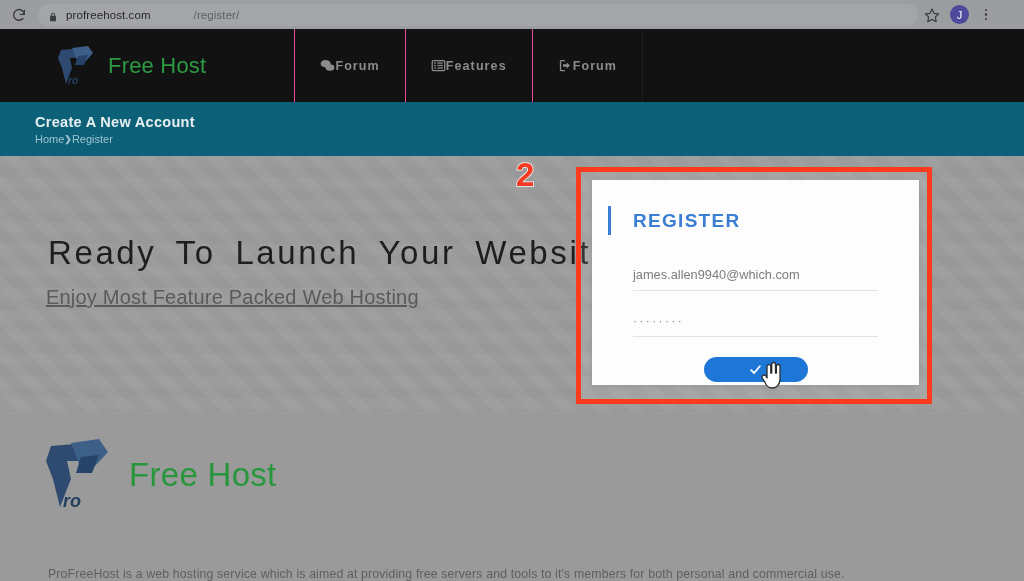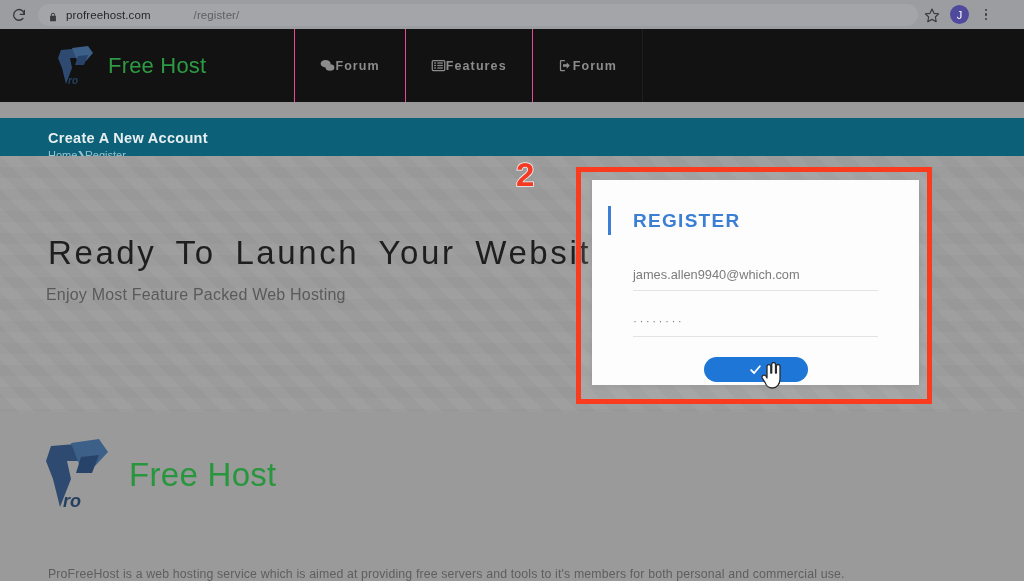--- a/index.html
+++ b/index.html
@@ -126,25 +126,25 @@
     border-left: 1px solid #ec4899;
     position: relative;
     cursor: pointer;
   }
   .nav-item:last-child { border-right: 1px solid #1e1e1e; }
   .nav-icon { width: 15px; height: 15px; flex: 0 0 auto; color: #8c8c8c; display: block; }
 
   
   .page-banner {
     position: absolute;
-    top: 118px; left: 0;
+    top: 102px; left: 0;
     width: 1024px;
     height: 54px;
     background: #0c6179;
-    padding-left: 48px;
+    padding-left: 35px;
     box-sizing: border-box;
     display: flex;
     flex-direction: column;
     justify-content: center;
   }
   .banner-title {
     color: #e7eef0;
     font-size: 14.5px;
     font-weight: bold;
     letter-spacing: .3px;
@@ -176,24 +176,25 @@
     left: 48px; top: 78px;
     font-size: 33px;
     color: #1e1e1e;
     letter-spacing: 2.6px;
     word-spacing: 8px;
     white-space: nowrap;
   }
   .hero-sub {
     position: absolute;
     left: 46px; top: 130px;
-    font-size: 16px;
+    font-size: 20px;
     color: #5a5a5a;
     letter-spacing: .2px;
     white-space: nowrap;
+    text-decoration: underline;
   }
   .step-marker {
     position: absolute;
     left: 516px; top: 158px;
     font-size: 33px;
     font-weight: bold;
     color: #f43a22;
     -webkit-text-stroke: 1.6px #f2f2f2;
     paint-order: stroke fill;
     line-height: 1;

